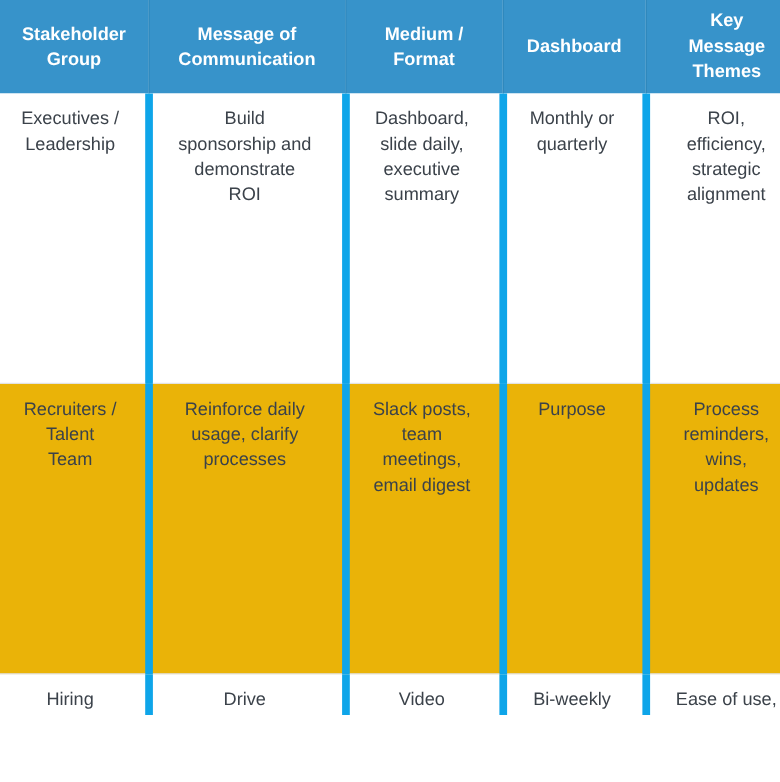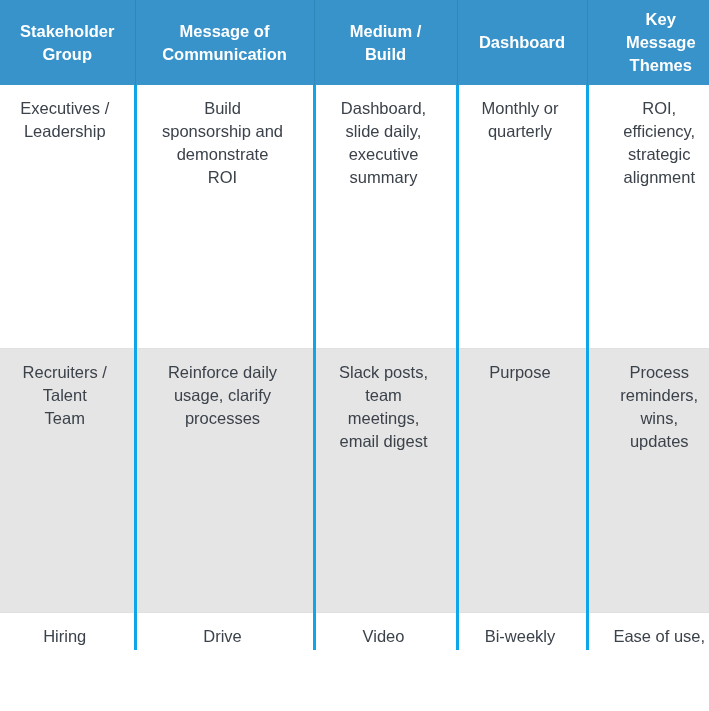--- a/index.html
+++ b/index.html
@@ -47,27 +47,27 @@
     vertical-align: top;
     text-align: center;
     color: #3b424a;
     font-size: 16.5px;
     line-height: 23px;
     white-space: pre-line;
     padding: 12px 4px 0 0;
     background: #ffffff;
   }
   .comm-table td + td {
-    border-left: 3px solid #0ea5e9;
+    border-left: 7px solid #0ea5e9;
   }
   .comm-table tbody tr {
     border-bottom: 1px solid #e0e0e1;
   }
   .comm-table tbody tr.striped td {
-    background: #e5e5e5;
+    background: #eab308;
   }
 </style>
 </head>
 <body>
 
 <div class="viewport">
   <table class="comm-table">
     <colgroup>
       <col class="c1">
         <col class="c2">
@@ -75,21 +75,21 @@
         <col class="c4">
         <col class="c5">
     </colgroup>
     <thead>
       <tr>
         <th>Stakeholder
 Group</th>
         <th>Message of
 Communication</th>
         <th>Medium /
-Build</th>
+Format</th>
         <th>Dashboard</th>
         <th>Key
 Message
 Themes</th>
       </tr>
     </thead>
     <tbody>
       <tr>
         <td>Executives /
 Leadership</td>

